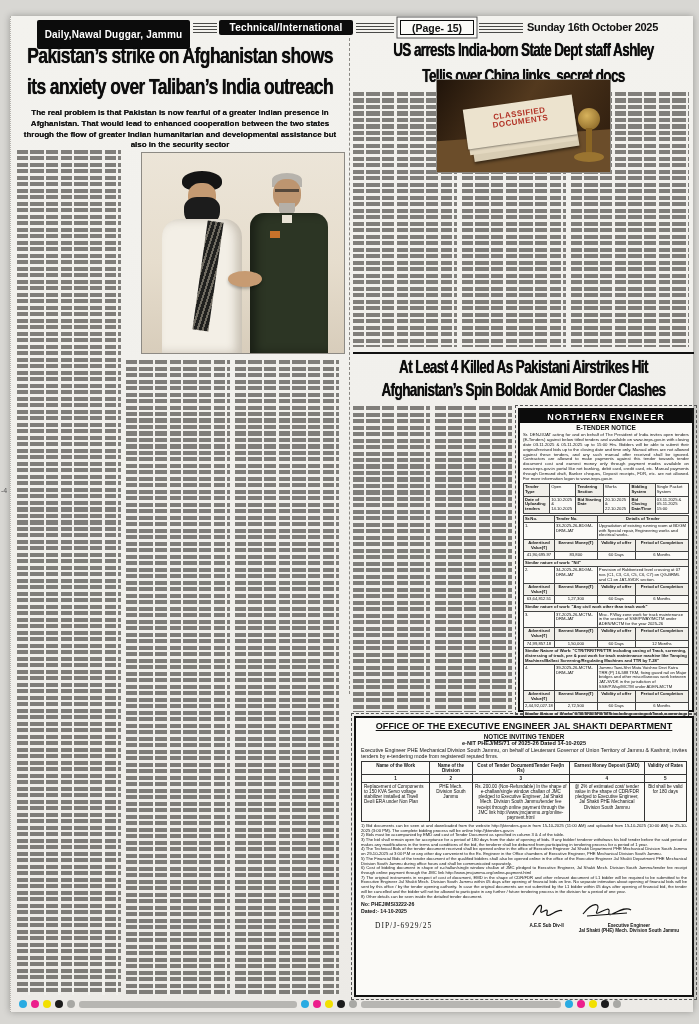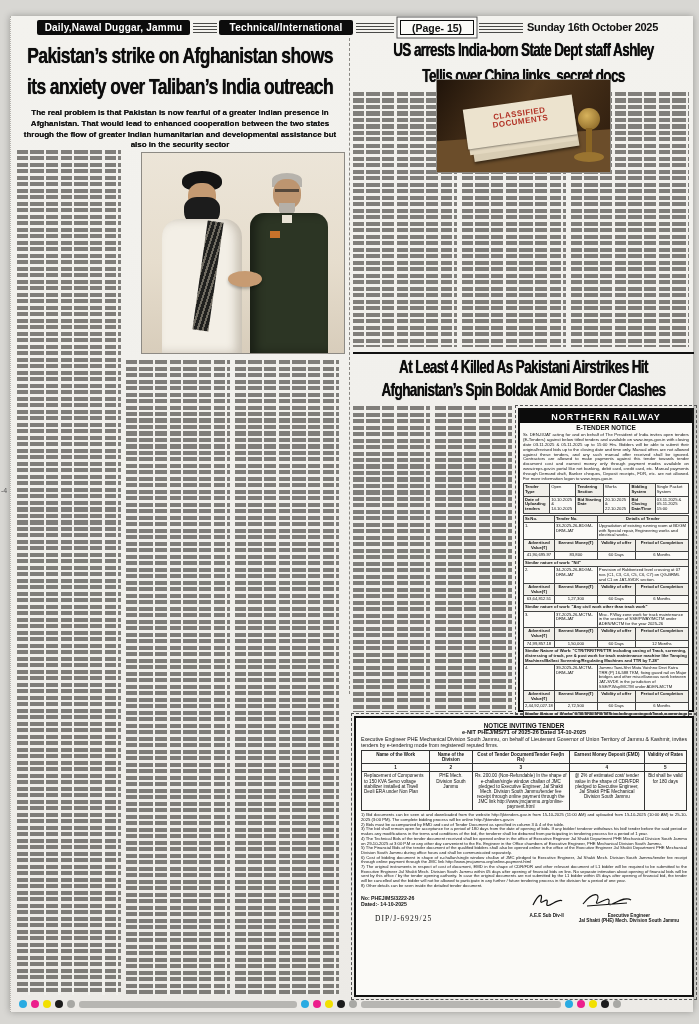--- a/index.html
+++ b/index.html
@@ -77,39 +77,39 @@
      letter-spacing:.1px;}
   .phe-sub{font-weight:bold;font-size:6.3px;text-align:center;text-decoration:underline;margin-top:1px;}
   .phe-nit{font-weight:bold;font-size:5.6px;text-align:center;}
   .phe-intro{font-size:5.2px;text-align:justify;margin-top:2px;line-height:1.15;}
   table.phe-t{border-collapse:collapse;width:100%;margin-top:1px;}
   table.phe-t th,table.phe-t td{border:.6px solid #333;padding:1px 2px;font-size:4.6px;
      line-height:1.12;vertical-align:top;text-align:center;}
   table.phe-t th{font-weight:bold;}
   .phe-conds{margin:2px 0 0 0;padding:0;list-style:none;font-size:4.2px;line-height:1.12;text-align:justify;}
   .phe-conds li{margin:0;}
-  .phe-footrow{display:flex;justify-content:space-between;margin-top:2px;align-items:flex-end;}
+  .phe-footrow{display:flex;justify-content:space-between;margin-top:2px;}
   .phe-ref{font-weight:bold;font-size:5.2px;line-height:1.3;}
   .dipj{font-family:"Liberation Serif",serif;font-size:7.5px;letter-spacing:1px;margin:6px 0 0 14px;}
   .signs{display:flex;gap:14px;align-items:flex-start;padding-right:8px;}
   .sig-label{font-weight:bold;font-size:4.6px;text-align:center;line-height:1.15;}
   
   .regbar{display:flex;align-items:center;gap:4px;}
   .dot{width:8px;height:8px;border-radius:50%;}
   .c-c{background:#29abe2}.c-m{background:#ec1e8c}.c-y{background:#f2e000}
   .c-k{background:#1c1c1c}.c-g{background:#a8a8a4}
   .gbar{height:7px;background:#b7b6b2;border-radius:3px;}
   .marginnote{position:absolute;left:1px;top:487px;font-size:7px;color:#555;}
 </style>
 </head>
 <body>
 
 <div class="paper">
 
-  <div class="abs mast-box" style="left:26px;top:4px;width:153px;height:15px;">Daily,Nawal Duggar, Jammu</div>
+  <div class="abs mast-box" style="left:26px;top:4px;width:153px;height:29px;">Daily,Nawal Duggar, Jammu</div>
   <div class="abs hatch" style="left:182px;top:7px;width:24px;height:10px;"></div>
   <div class="abs mast-box" style="left:208px;top:4px;width:134px;height:15px;">Technical/International</div>
   <div class="abs hatch" style="left:345px;top:7px;width:38px;height:10px;"></div>
   <div class="abs page-box" style="left:389px;top:4px;width:72px;height:13px;">(Page- 15)</div>
   <div class="abs hatch" style="left:468px;top:7px;width:44px;height:10px;"></div>
   <div class="abs date-txt" style="left:516px;top:3px;height:16px;">Sunday 16th October 2025</div>
 
   <div class="abs vdash" style="left:338px;top:22px;height:656px;width:0;"></div>
 
   <div class="abs hl hl-big" style="left:0px;top:26px;width:338px;">Pakistan’s strike on Afghanistan shows</div>
@@ -165,21 +165,21 @@
   </div>
 
   <div class="abs hrule" style="left:342px;top:336px;width:341px;height:2px;"></div>
   <div class="abs hl hl-med" style="left:342px;top:341px;width:341px;">At Least 4 Killed As Pakistani Airstrikes Hit</div>
   <div class="abs hl hl-med" style="left:342px;top:364px;width:341px;">Afghanistan’s Spin Boldak Amid Border Clashes</div>
 
   <div class="abs sim" style="left:342px;top:390px;width:77px;height:306px;"></div>
   <div class="abs sim" style="left:424px;top:390px;width:77px;height:306px;"></div>
 
   <div class="abs nrbox" style="left:507px;top:392px;width:176px;height:304px;box-sizing:border-box;">
-    <div class="nr-title">NORTHERN RAILWAY</div>
+    <div class="nr-title">NORTHERN ENGINEER</div>
     <div class="nr-sub">E-TENDER NOTICE</div>
     <div class="nr-intro">Sr. DEN-II/JAT acting for and on behalf of The President of India invites open tenders (E-Tenders) against below titled tenders and available on www.ireps.gov.in with closing date 03.11.2025 &amp; 05.11.2025 up to 15:00 Hrs. Bidders will be able to submit their original/revised bids up to the closing date and time only. Manual offers are not allowed against these tenders, and any such manual offer received shall be ignored. Contractors are allowed to make payments against this tender towards tender document cost and earnest money only through payment modes available on www.ireps.gov.in portal like net banking, debit card, credit card, etc. Manual payments through Demand draft, Banker cheques, Deposit receipts, FDR, etc. are not allowed. For more information logon to www.ireps.gov.in</div>
 
     <table class="tiny">
       <tbody>
           <tr>
         <th style="width:14%">Tender Type</th>
         <td style="width:12%">Open</td>
         <th style="width:15%">Tendering Section</th>
         <td style="width:12%">Works</td>
@@ -293,20 +293,21 @@
 
     <div class="nr-note">NOTE: Before bidding, bidders to check for any corrigendum issued against tender No.: 33, 34, 37, 39-2025-26-BDGM-DRM-JAT</div>
     <div class="nr-dated">
       <span>Dated: 14.10.2025</span>
       <span>317T/2025</span>
     </div>
     <div class="nr-smile">SERVING CUSTOMERS WITH A SMILE</div>
   </div>
 
   <div class="abs phebox" style="left:343px;top:700px;width:340px;height:281px;">
+    <div class="phe-h">OFFICE OF THE EXECUTIVE ENGINEER JAL SHAKTI DEPARTMENT</div>
     <div class="phe-sub">NOTICE INVITING TENDER</div>
     <div class="phe-nit">e-NIT PHEJ/MS/71 of 2025-26 Dated 14-10-2025</div>
     <div class="phe-intro">Executive Engineer PHE Mechanical Division South Jammu, on behalf of Lieutenant Governor of Union Territory of Jammu &amp; Kashmir, invites tenders by e-tendering mode from registered/ reputed firms.</div>
 
     <table class="phe-t">
       <tbody>
           <tr>
         <th style="width:21%">Name of the Work</th>
         <th style="width:13%">Name of the Division</th>
         <th style="width:30%">Cost of Tender Document/Tender Fee(In Rs)</th>

